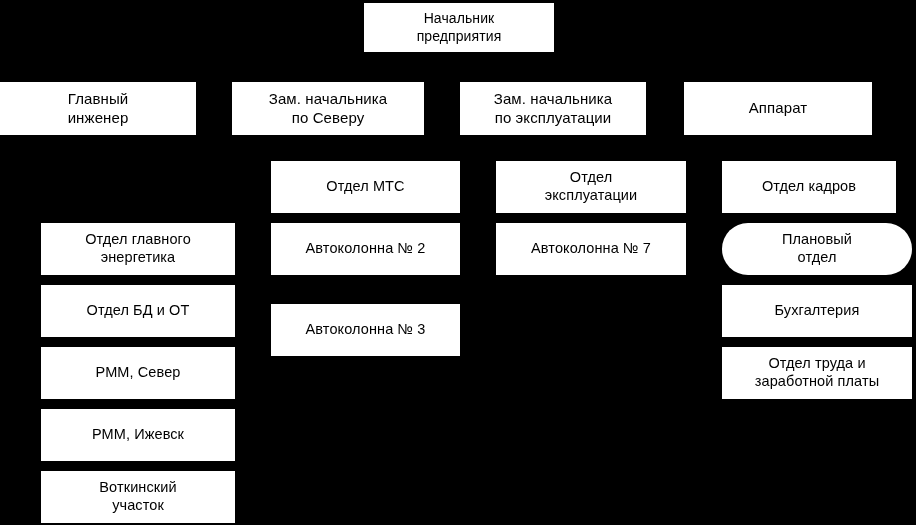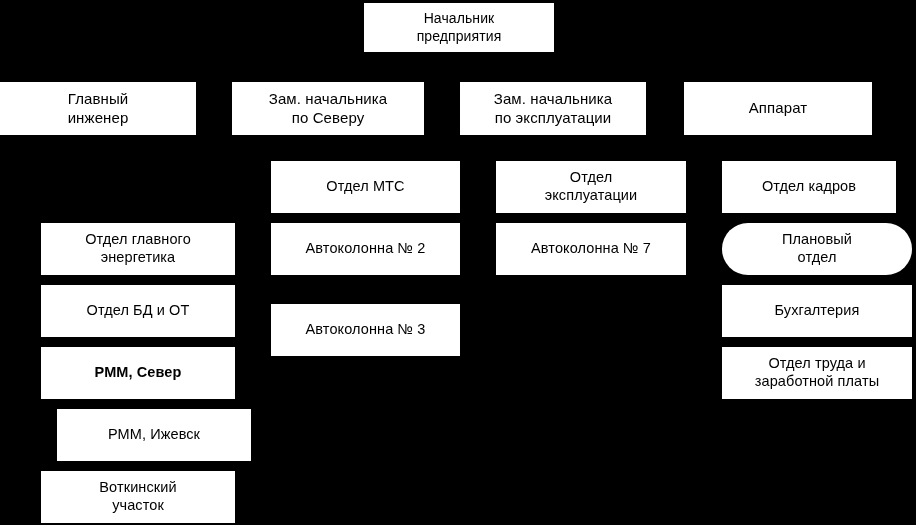--- a/index.html
+++ b/index.html
@@ -77,24 +77,24 @@
     <span class="node-label">Аппарат</span>
   </div>
 
   <div class="node dept-node" style="left:41px; top:223px; width:194px; height:52px;">
     <span class="node-label">Отдел главного
 энергетика</span>
   </div>
   <div class="node dept-node" style="left:41px; top:285px; width:194px; height:52px;">
     <span class="node-label">Отдел БД и ОТ</span>
   </div>
-  <div class="node dept-node" style="left:41px; top:347px; width:194px; height:52px;font-weight:bold;">
+  <div class="node dept-node" style="left:41px; top:347px; width:194px; height:52px;">
     <span class="node-label">РММ, Север</span>
   </div>
-  <div class="node dept-node" style="left:57px; top:409px; width:194px; height:52px;">
+  <div class="node dept-node" style="left:41px; top:409px; width:194px; height:52px;">
     <span class="node-label">РММ, Ижевск</span>
   </div>
   <div class="node dept-node" style="left:41px; top:471px; width:194px; height:52px;">
     <span class="node-label">Воткинский
 участок</span>
   </div>
 
   <div class="node dept-node" style="left:271px; top:161px; width:189px; height:52px;">
     <span class="node-label">Отдел МТС</span>
   </div>

